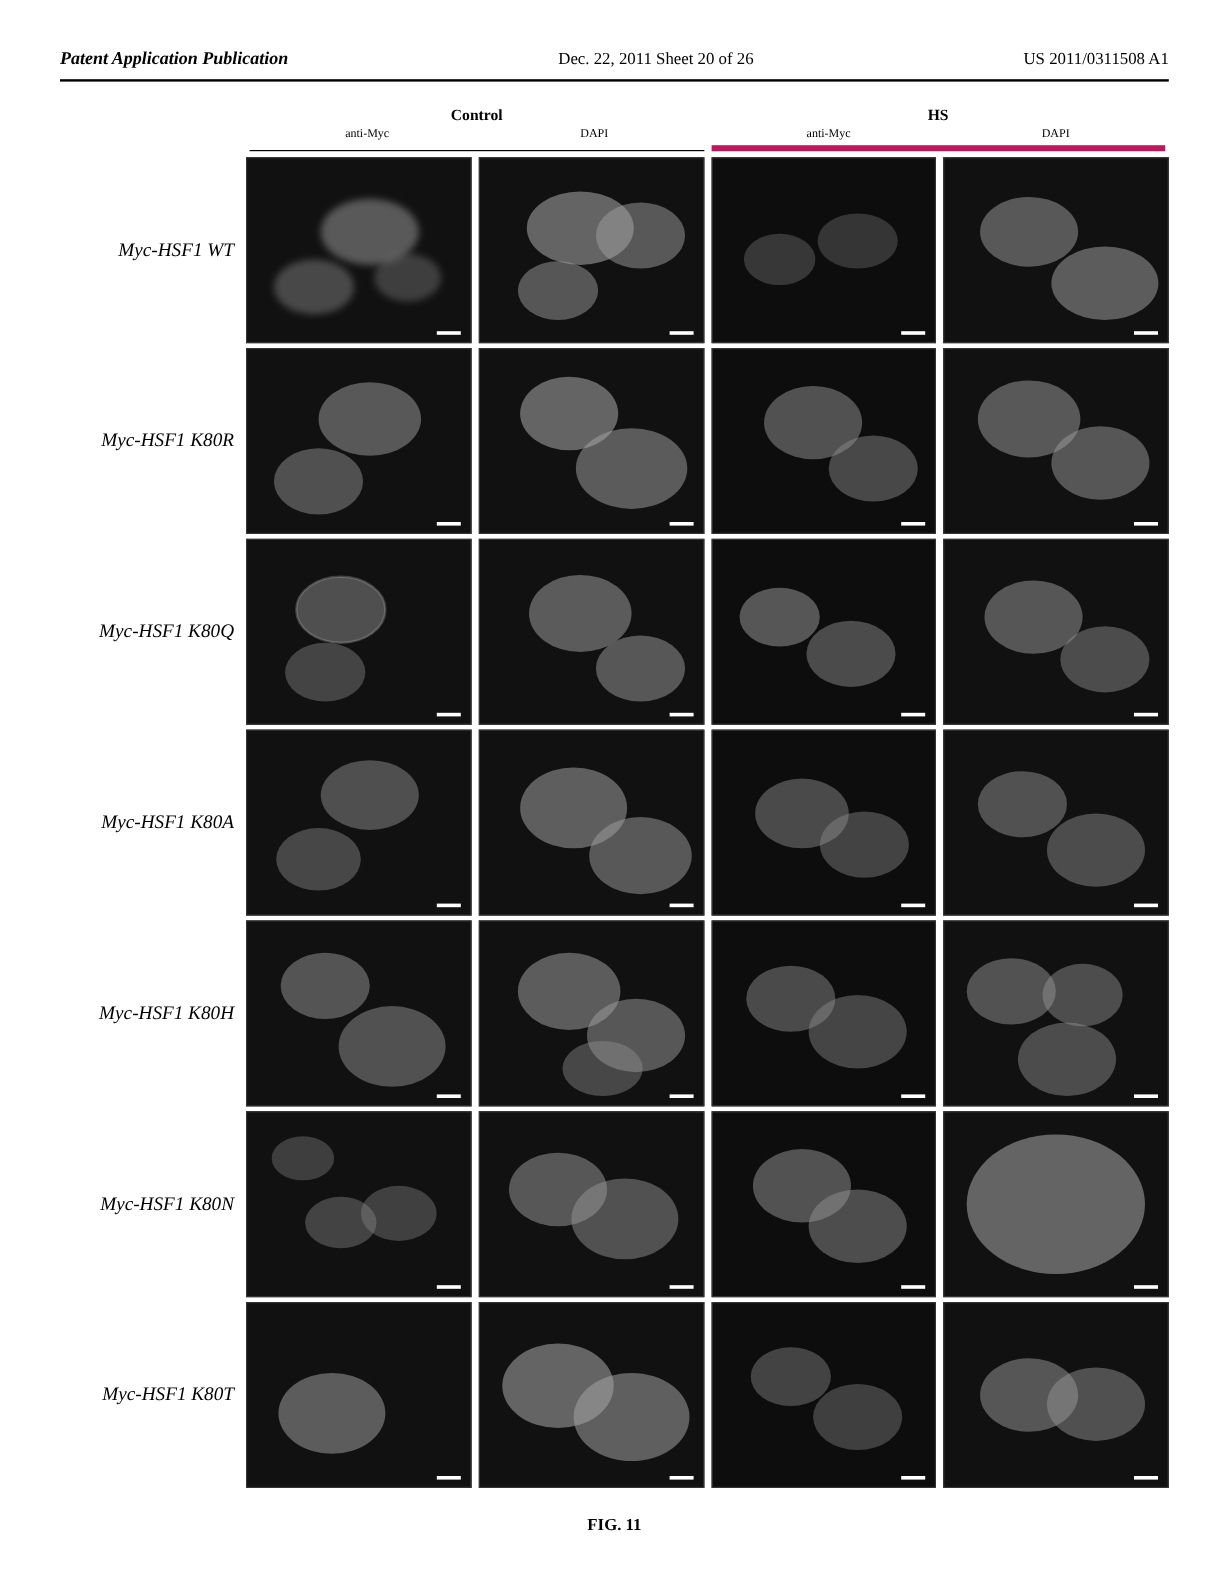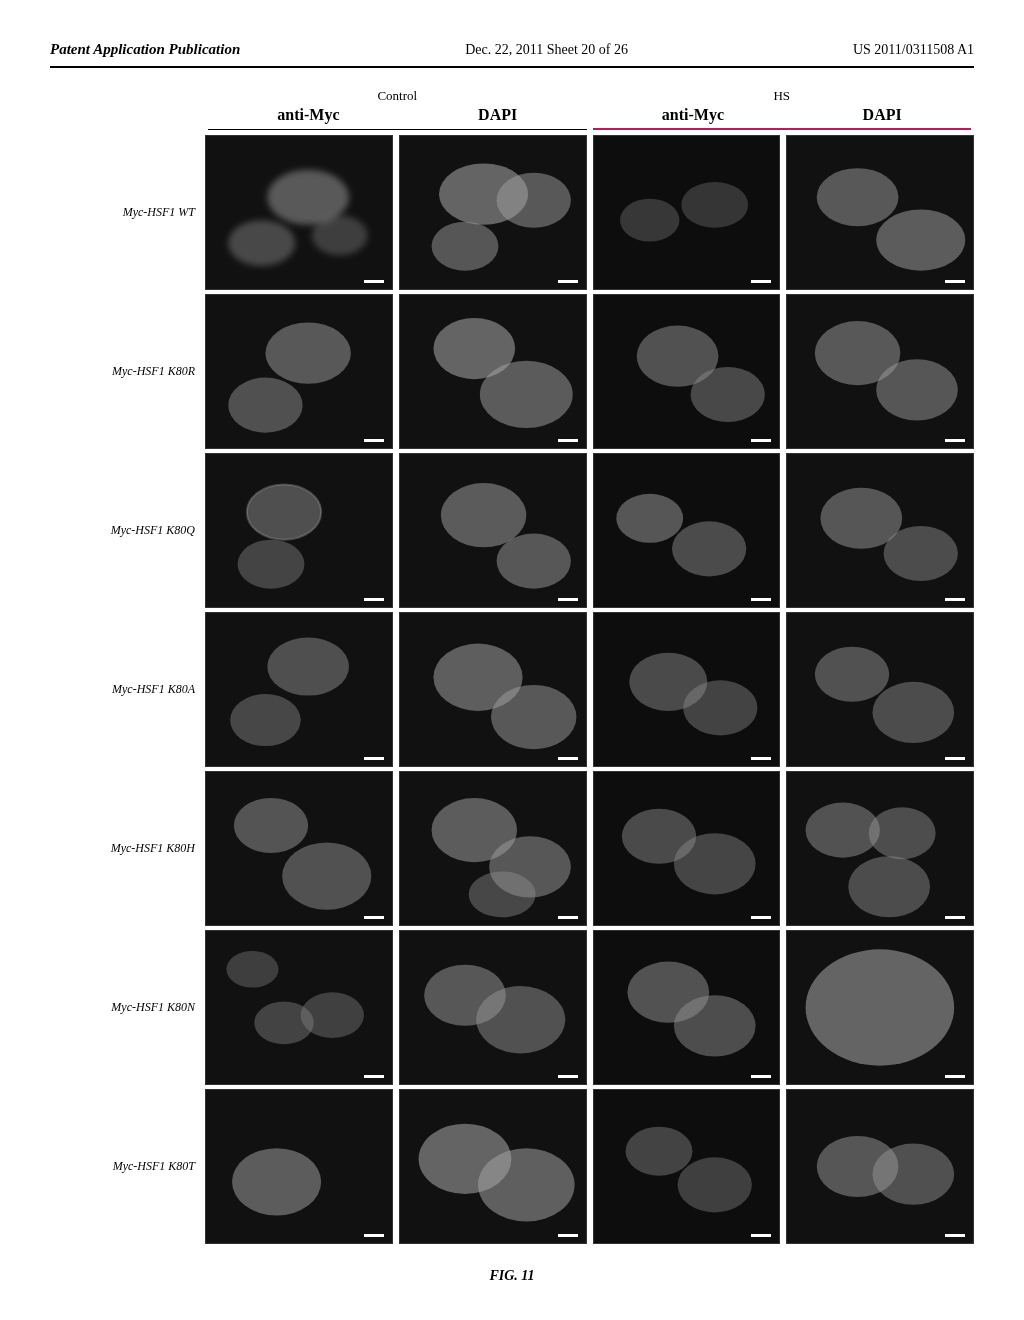--- a/index.html
+++ b/index.html
@@ -67,52 +67,52 @@
       flex-direction: column;
       align-items: center;
       flex: 1;
       border-bottom: 1px solid #000;
       padding-bottom: 2px;
       margin: 0 3px;
     }
 
     .group-label {
       font-size: 13px;
-      font-weight: normal;
+      font-weight: bold;
       margin-bottom: 2px;
     }
 
     .sub-headers {
       display: flex;
       width: 100%;
       justify-content: space-around;
     }
 
     .sub-label {
-      font-size: 16px;
-      font-weight: bold;
+      font-size: 10px;
+      font-weight: normal;
     }
 
     
     .grid {
       display: flex;
       flex-direction: column;
       width: 100%;
       margin-top: 5px;
     }
 
     .grid-row {
       display: flex;
       align-items: center;
       margin-bottom: 4px;
     }
 
     .row-label {
       width: 155px;
-      font-size: 12px;
+      font-size: 16px;
       font-style: italic;
       text-align: right;
       padding-right: 10px;
       flex-shrink: 0;
     }
 
     .images-row {
       display: flex;
       flex: 1;
       gap: 6px;
@@ -136,21 +136,20 @@
       height: 3px;
       background: #ffffff;
     }
 
     
     .figure-caption {
       margin-top: 20px;
       font-size: 14px;
       font-weight: bold;
       text-align: center;
-      font-style: italic;
     }
   </style>
 </head>
 <body>
 
 <div class="page">
 
   <div class="header">
     <span class="header-left">Patent Application Publication</span>
     <span class="header-center">Dec. 22, 2011   Sheet 20 of 26</span>
@@ -162,21 +161,21 @@
     <div class="col-headers-wrapper">
 
       <div class="group-header" style="border-bottom:1px solid #000; padding-bottom:4px;">
         <span class="group-label">Control</span>
         <div class="sub-headers">
           <span class="sub-label">anti-Myc</span>
           <span class="sub-label">DAPI</span>
         </div>
       </div>
 
-      <div class="group-header" style="border-bottom:2px solid #be185d; padding-bottom:4px;">
+      <div class="group-header" style="border-bottom:5px solid #be185d; padding-bottom:4px;">
         <span class="group-label">HS</span>
         <div class="sub-headers">
           <span class="sub-label">anti-Myc</span>
           <span class="sub-label">DAPI</span>
         </div>
       </div>
     </div>
 
     <div class="grid">
 

